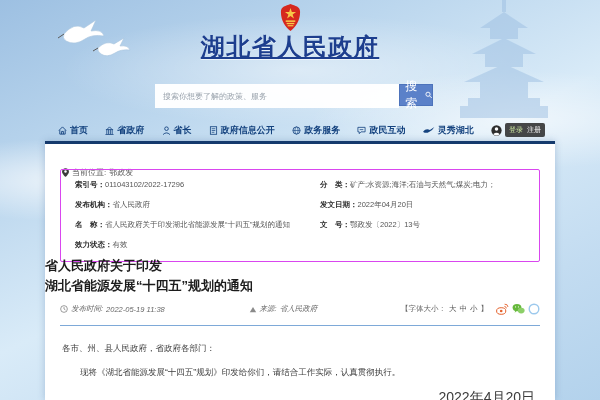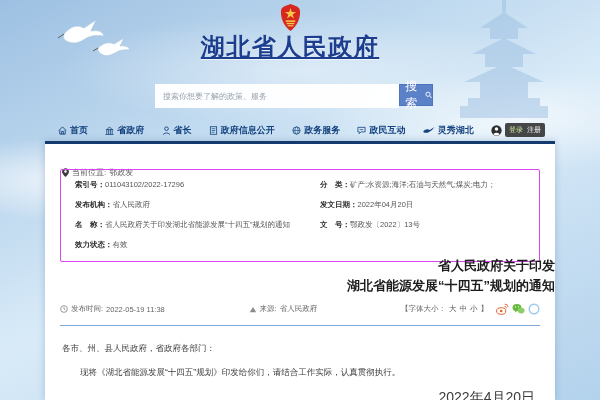--- a/index.html
+++ b/index.html
@@ -46,26 +46,26 @@
   .card { left:45px; top:141px; width:510px; height:259px; background:#fff; border-top:3px solid #153a6d;
     box-shadow:0 0 7px rgba(60,100,150,.3); }
   .crumb { position:absolute; left:17px; top:7px; display:flex; align-items:center; gap:3px; font-size:8px; color:#595959;margin-top:16px; }
   .crumb a { color:#595959; text-decoration:none; cursor:pointer; }
 
   .meta-table { position:absolute; left:15px; top:25px; width:480px; border:1px solid #d946ef; border-radius:2px;
     display:grid; grid-template-columns:245px 1fr; padding:5px 0; }
   .meta-cell { padding:5px 4px 5px 14px; font-size:7.5px; color:#555; line-height:1.35; }
   .meta-cell b { color:#2e2e2e; }
 
-  .doc-title { position:absolute; left:0; top:112px; width:100%; text-align:right; font-size:13px; font-weight:bold;
+  .doc-title { position:absolute; left:0; top:112px; width:100%; text-align:left; font-size:13px; font-weight:bold;
     color:#1c1c1c; line-height:1.55; }
 
   .pub-row { position:absolute; left:15px; top:159px; width:480px; display:flex; align-items:center;
     justify-content:space-between; font-size:7.5px; color:#666; }
-  .pub-item { display:flex; align-items:center; gap:3px; }
+  .pub-item { display:flex; align-items:center; gap:3px;font-style:italic; }
   .fontsize { display:flex; align-items:center; gap:3px; }
   .fontsize .fbtn { cursor:pointer; color:#555; }
   .share { display:flex; align-items:center; gap:3px; margin-left:5px; }
   .share svg { display:block; cursor:pointer; }
 
   .rule { position:absolute; left:15px; top:181px; width:480px; border-top:1px solid #7ea9d8; }
 
   .body-p1 { position:absolute; left:17px; top:199px; font-size:8.5px; color:#3c3c3c; }
   .body-p2 { position:absolute; left:35px; top:223px; font-size:8.5px; color:#3c3c3c; }
   .sign-date { position:absolute; right:20px; top:245px; font-size:14px; color:#3c3c3c; }

